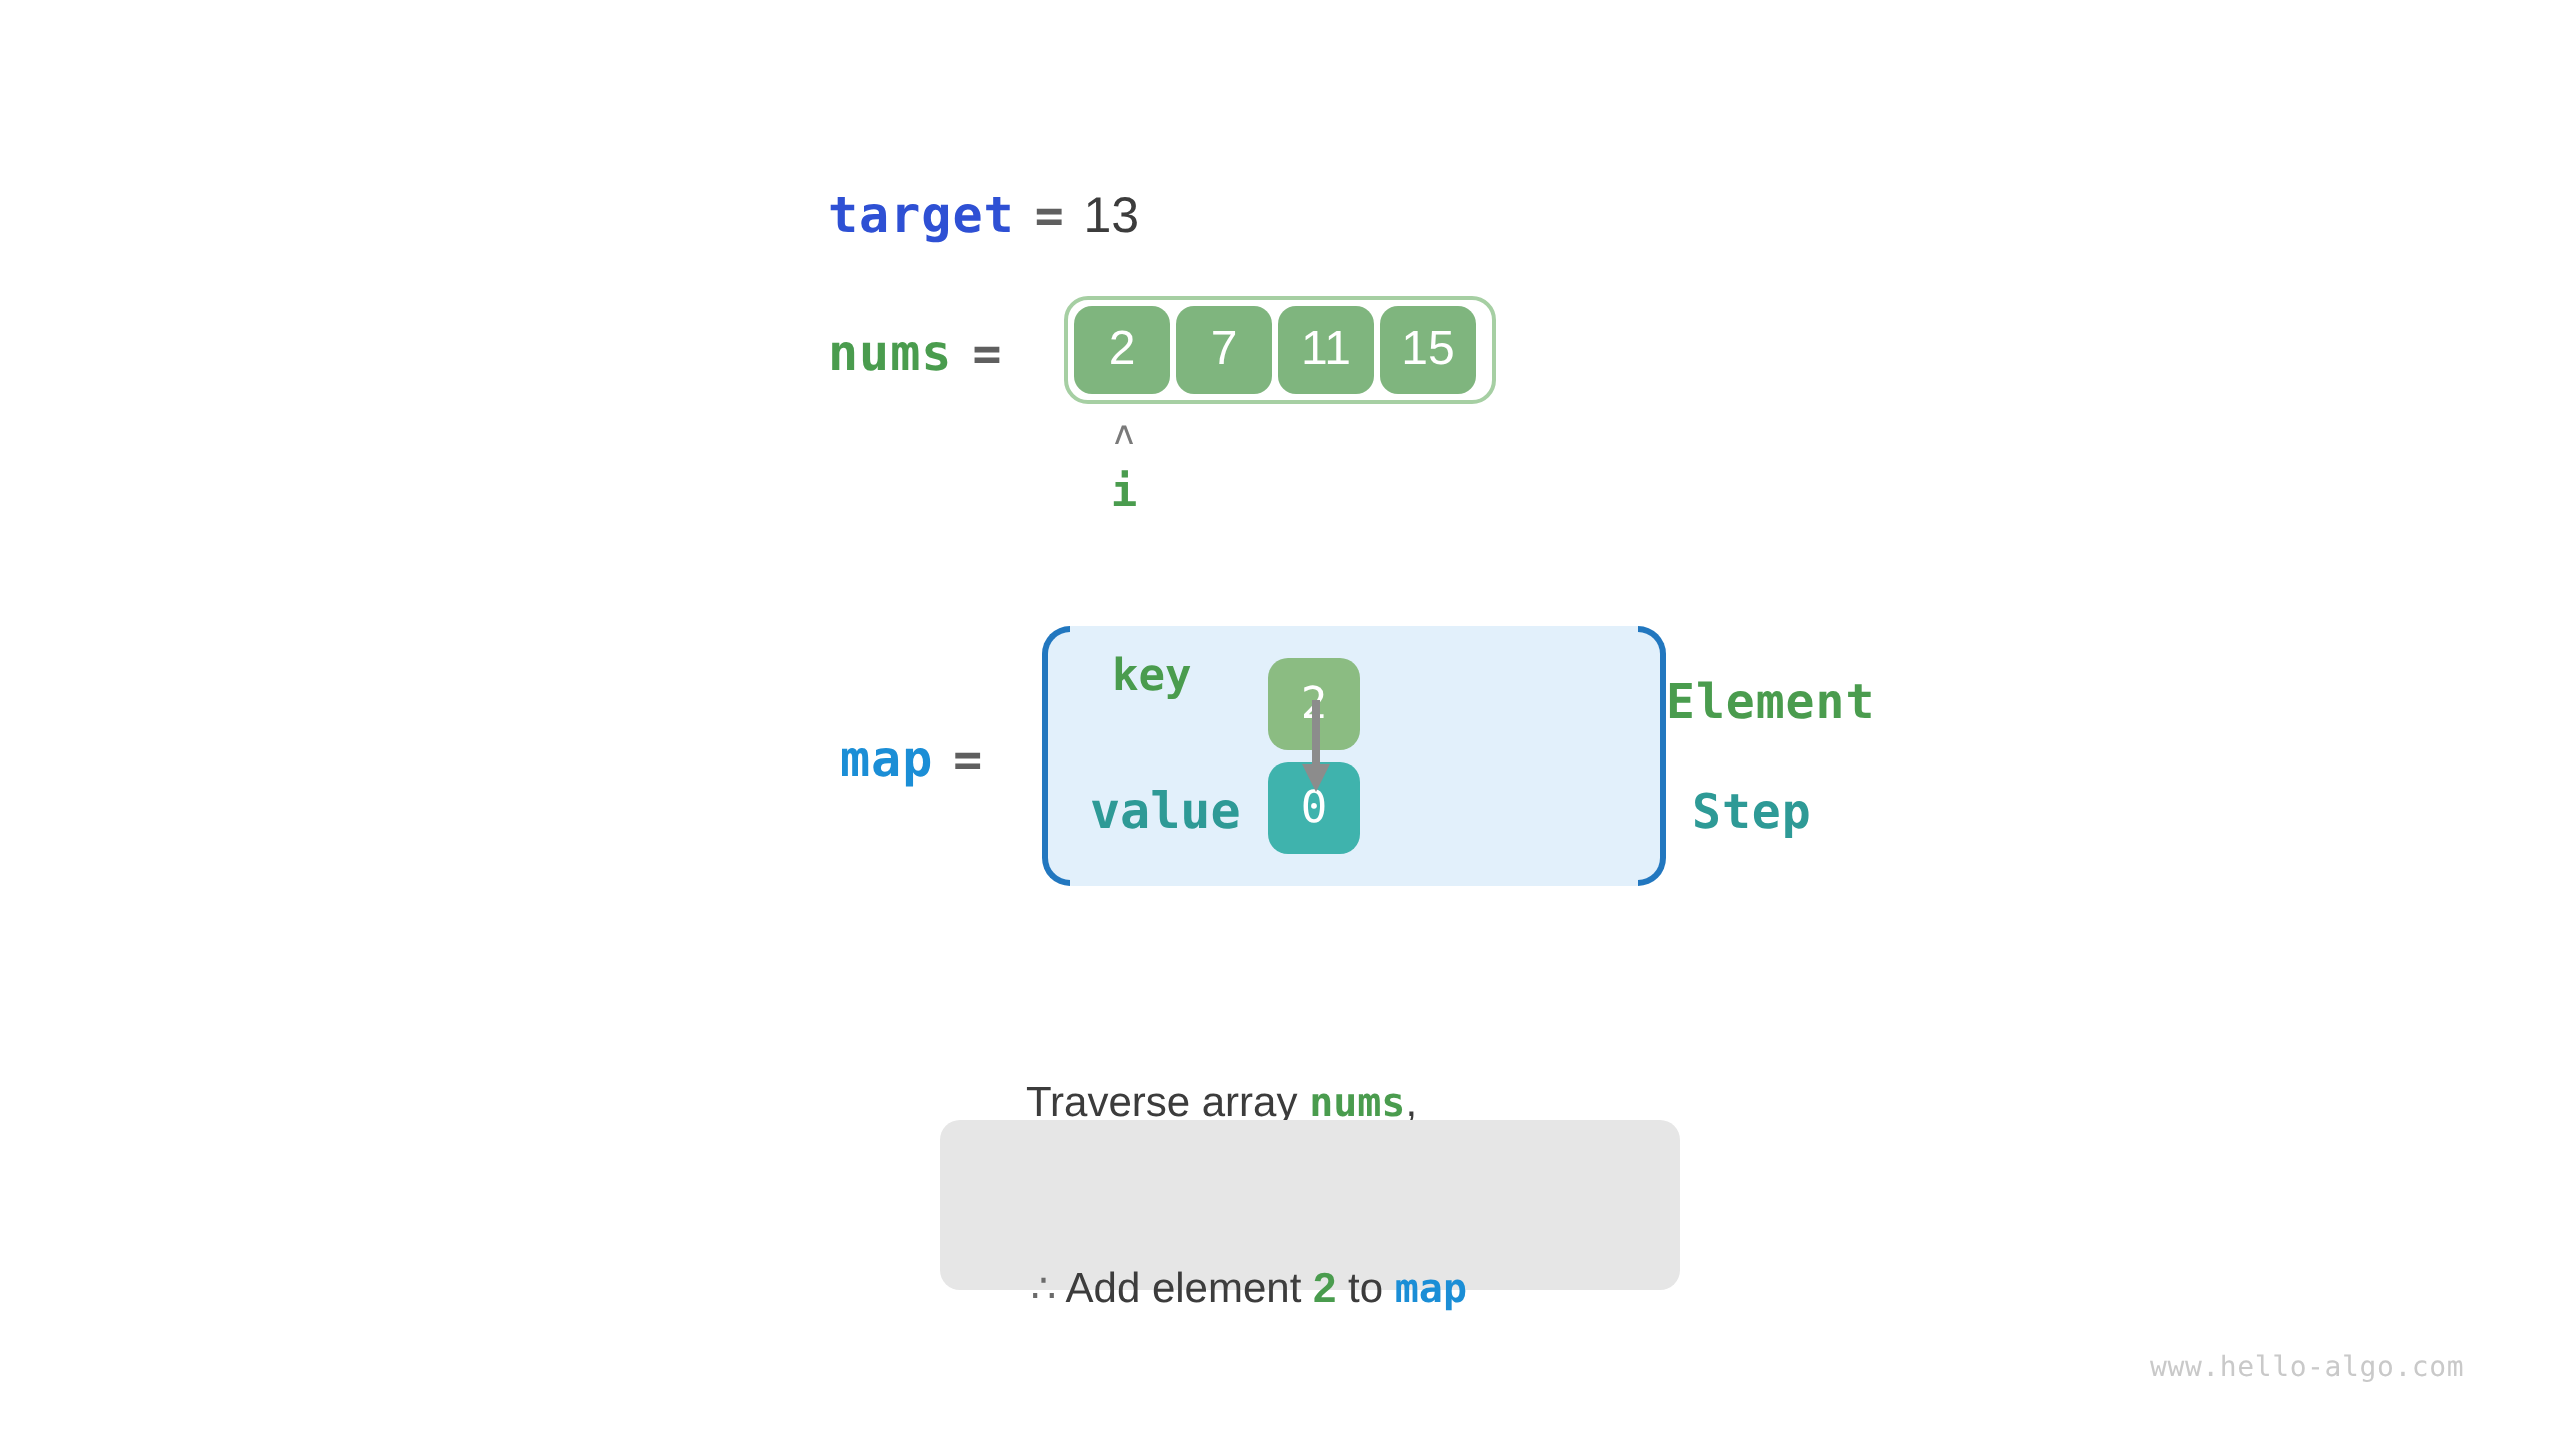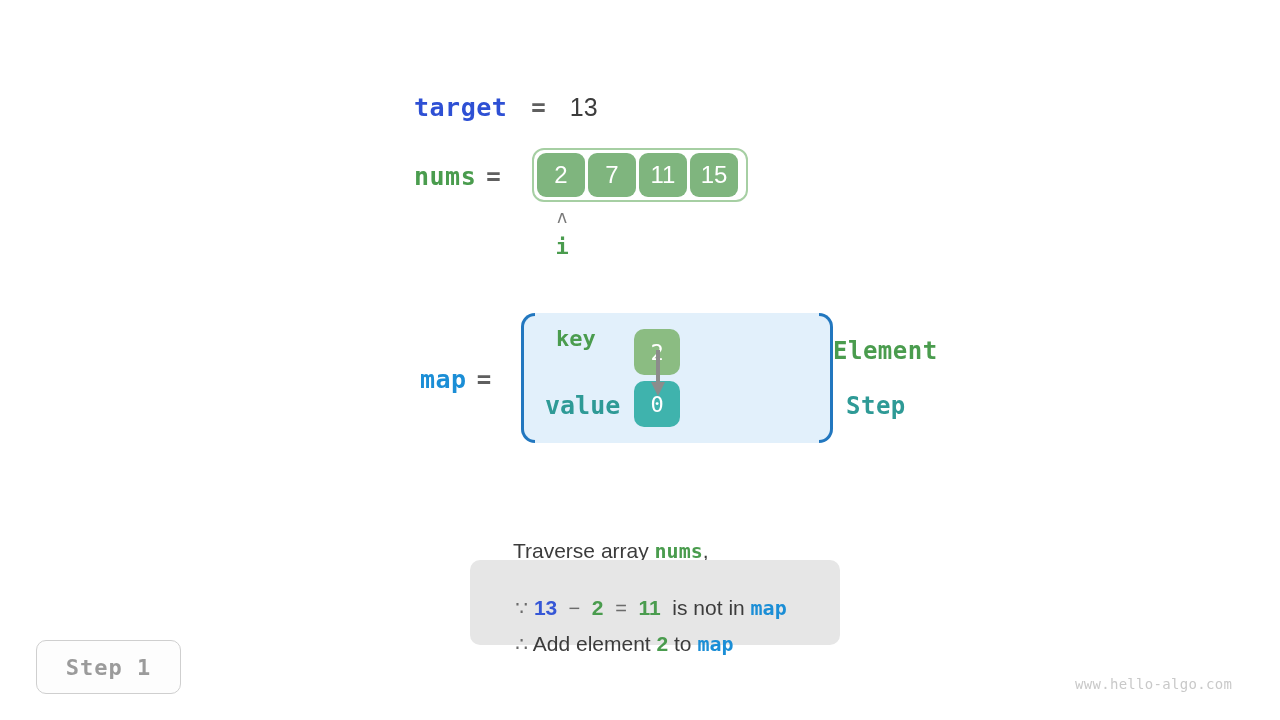--- a/index.html
+++ b/index.html
@@ -25,21 +25,21 @@
     font-weight: bold;
   }
   .abs { position: absolute; }
 
   
   #target-row {
     left: 414px;
     top: 93px;
     display: flex;
     align-items: baseline;
-    gap: 14px;
+    gap: 0;
     white-space: pre;
     text-align: right;
   }
   .var-name-blue {
     color: #2e50d4;
     font-size: 25px;
     letter-spacing: 0.5px;
   }
   .var-name-green {
     color: #4a9c4e;
@@ -344,25 +344,21 @@
 
   <div class="abs" id="element-legend">Element</div>
   <div class="abs" id="index-legend">Step</div>
 
   <div class="abs" id="caption-line">
     <span>Traverse array </span><span class="tok-green">nums</span><span>,</span>
   </div>
 
   <div class="abs" id="explain-box"></div>
 
-  <div class="abs" id="explain-line-1">
-    <span class="logic-sym">∵</span><span> </span><span class="tok-blue">13</span><span class="logic-sym">  </span><span class="logic-sym">−</span><span>  </span><span class="tok-gnum">2</span><span>  </span><span class="logic-sym">=</span><span>  </span><span class="tok-gnum">11</span><span>  </span><span>is not in </span><span class="tok-lblue">map</span>
-  </div>
 
   <div class="abs" id="explain-line-2">
     <span class="logic-sym">∴</span><span> </span><span>Add element </span><span class="tok-gnum">2</span><span> to </span><span class="tok-lblue">map</span>
   </div>
 
-  <div class="abs" id="step-badge">Step  1</div>
 
   <div class="abs" id="watermark">www.hello-algo.com</div>
 
 </div>
 
 </body></html>

